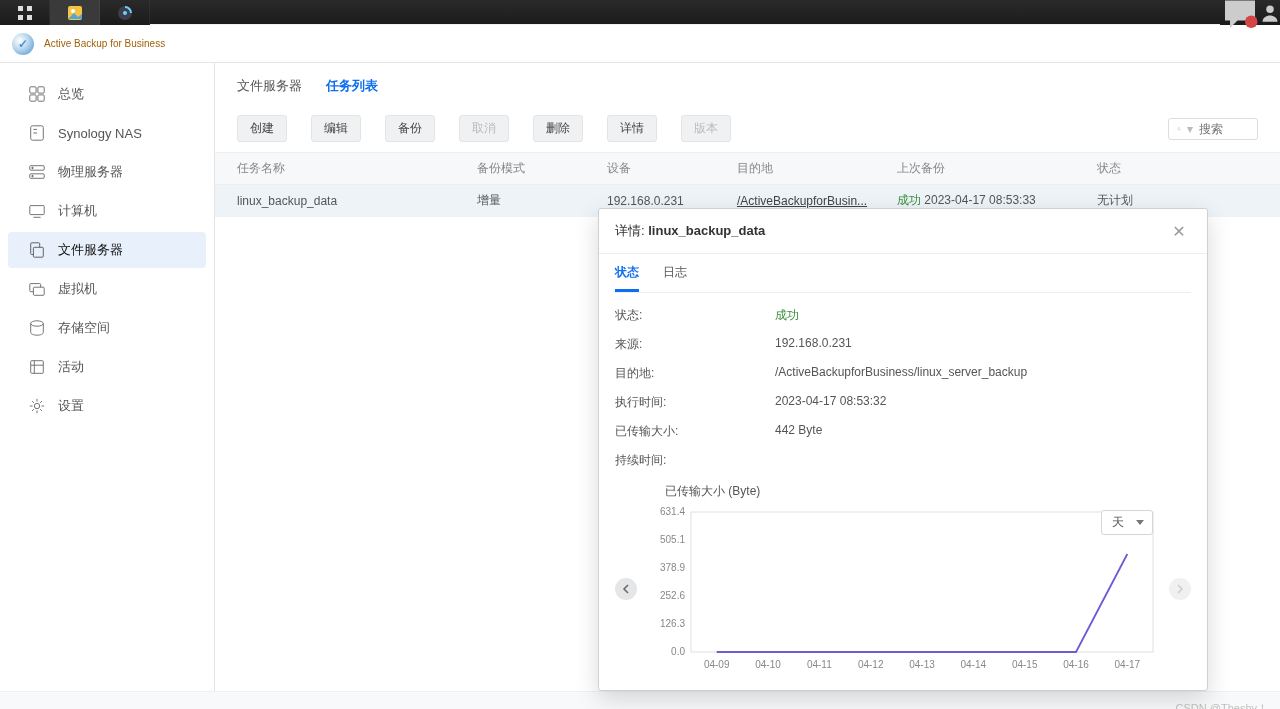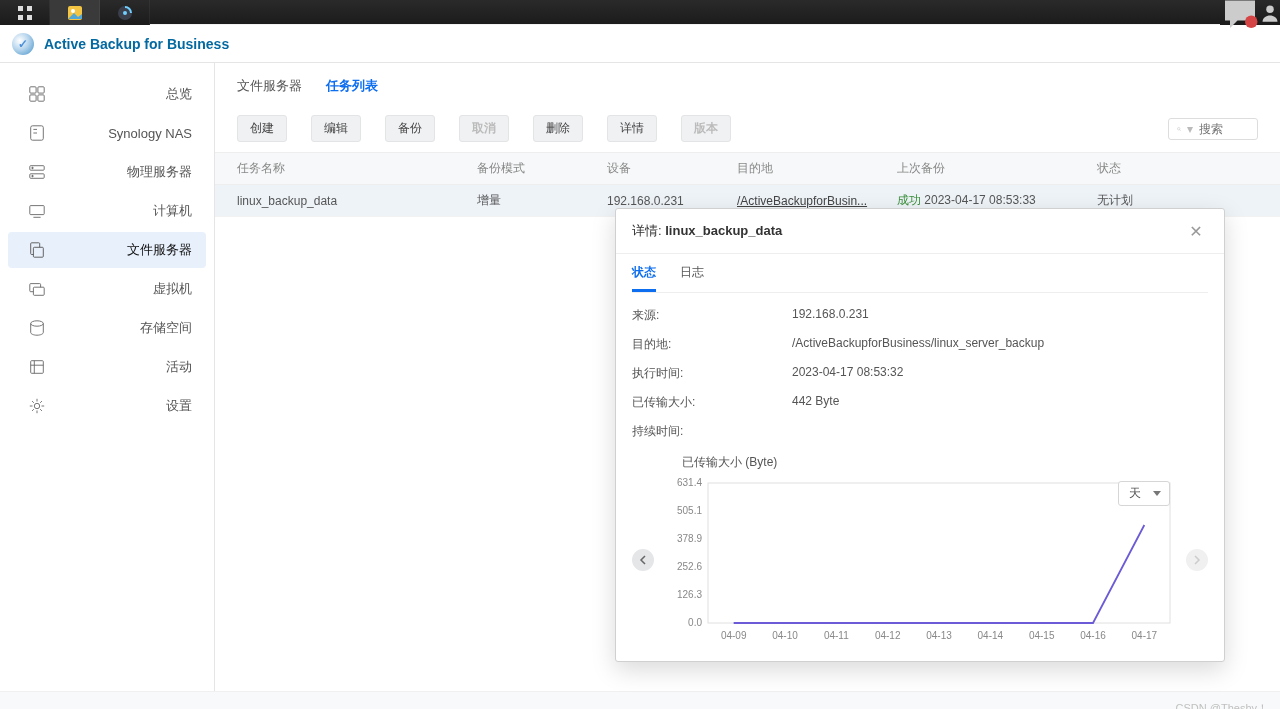--- a/index.html
+++ b/index.html
@@ -10,56 +10,56 @@
   .os-bar .slot { width: 50px; display:flex; align-items:center; justify-content:center; border-right:1px solid rgba(255,255,255,0.05); }
   .os-bar .slot.active { background:#3a3a3a; }
   .os-bar .grow { flex:1; }
   .os-bar .slot svg, .os-bar .slot .ico { width:16px; height:16px; }
   .os-bar .notif { width:40px; display:flex; align-items:center; justify-content:center; }
   .os-bar .user { width:20px; display:flex; align-items:center; justify-content:center; color:#ccc; }
 
   
   .app-title-bar { height: 38px; display:flex; align-items:center; gap:10px; padding:0 12px; border-bottom:1px solid #e5e5e5; background:#fff; }
   .app-title-bar .appicon { width:22px; height:22px; border-radius:50%; background:radial-gradient(circle at 35% 35%, #fff, #b6d4ec 45%, #6ba9d6 80%); display:flex; align-items:center; justify-content:center; font-size:12px; color:#4a90d9; font-weight:bold; }
-  .app-title-bar .title { font-weight:700; color:#0369a1; font-size:14px; }
+  .app-title-bar .title { font-weight:400; color:#a16207; font-size:10px; }
 
   
   .shell { display:flex; height: calc(100% - 25px - 38px - 18px);  }
   .sidebar { width:215px; border-right:1px solid #e5e5e5; padding-top:10px; }
-  .sb-item { display:flex; align-items:center; gap:12px; padding:9px 14px 9px 20px; color:#555; cursor:pointer; margin:3px 8px; border-radius:4px;justify-content:space-between;}
+  .sb-item { display:flex; align-items:center; gap:12px; padding:9px 14px 9px 20px; color:#555; cursor:pointer; margin:3px 8px; border-radius:4px;}
   .sb-item.active { background:#e8f0fb; color:#333; }
   .sb-item.active .sb-label{ color:#111; font-weight:500;}
   .sb-icon { width:18px; height:18px; display:inline-flex; align-items:center; justify-content:center; }
   .sb-icon svg{ width:18px; height:18px; stroke:#666; fill:none; }
   .sb-item.active .sb-icon svg{ stroke:#555; }
 
   .content { flex:1; display:flex; flex-direction:column; position:relative; }
 
   .sub-tabs { display:flex; gap:24px; padding:14px 22px 4px; color:#555; }
   .sub-tab { padding-bottom:6px; cursor:pointer; font-size:13px;}
   .sub-tab.active { color:#0d6ef0; font-weight:700; }
 
   .toolbar { display:flex; gap:24px; padding:10px 22px; align-items:center; }
   .btn { background:#f0f1f3; border:1px solid #e3e4e6; padding:4px 12px; border-radius:3px; cursor:pointer; color:#444; font-size:12px; }
-  .btn.disabled { color:#bbb; cursor:default;font-weight:bold; }
+  .btn.disabled { color:#bbb; cursor:default; }
   .toolbar .spacer{ flex:1; }
   .search { display:flex; align-items:center; gap:6px; border:1px solid #ddd; border-radius:3px; padding:3px 8px; color:#888; font-size:12px; width:90px; }
   .search input { border:none; outline:none; width:50px; font-size:12px; }
   .search .mag { width:14px; height:14px; }
 
   .grid { margin:0 0 0 0; }
   .ghead, .grow { display:grid; grid-template-columns: 240px 130px 130px 160px 200px 1fr; padding:7px 22px; align-items:center; font-size:12px; }
   .ghead { background:#f7f8f9; color:#888; border-top:1px solid #eee; border-bottom:1px solid #eee;}
   .grow { border-bottom:1px solid #f2f2f2; color:#555; }
   .grow.selected { background:#eef3f8; }
   .cell-link { color:#444; text-decoration:underline; cursor:pointer; white-space:nowrap; overflow:hidden; text-overflow:ellipsis; }
   .status-ok { color:#3a8f3a; display:inline;}
 
   
-  .modal { position:absolute; left:400px; top:145px; width:610px; background:#fff; border:1px solid #d0d0d0; border-radius:3px; box-shadow:0 8px 24px rgba(0,0,0,0.15); }
+  .modal { position:absolute; left:383px; top:145px; width:610px; background:#fff; border:1px solid #d0d0d0; border-radius:3px; box-shadow:0 8px 24px rgba(0,0,0,0.15); }
   .modal-head { display:flex; align-items:center; padding:10px 16px; border-bottom:1px solid #eee; }
   .modal-title { font-size:13px; color:#333; flex:1; }
   .modal-title b{ font-weight:600; }
   .modal-close { width:24px; height:24px; display:flex; align-items:center; justify-content:center; color:#999; cursor:pointer; font-size:16px; }
 
   .modal-tabs { display:flex; gap:24px; padding:10px 16px 0; }
   .modal-tab { padding-bottom:8px; font-size:12px; color:#555; cursor:pointer; }
   .modal-tab.active { color:#0d6ef0; border-bottom:3px solid #0d6ef0; font-weight:600;}
   .modal-hr { height:1px; background:#eee; margin:0 16px 8px; }
 
@@ -275,20 +275,24 @@
           <span>详情: </span><b>linux_backup_data</b>
         </div>
         <div class="modal-close">✕</div>
       </div>
       <div class="modal-tabs">
         <div class="modal-tab active">状态</div>
         <div class="modal-tab">日志</div>
       </div>
       <div class="modal-hr"></div>
 
+      <div class="kv">
+          <div class="k">状态:</div>
+          <div class="status-ok">成功</div>
+        </div>
       <div class="kv">
           <div class="k">来源:</div>
           <div>192.168.0.231</div>
         </div>
       <div class="kv">
           <div class="k">目的地:</div>
           <div>/ActiveBackupforBusiness/linux_server_backup</div>
         </div>
       <div class="kv">
           <div class="k">执行时间:</div>

